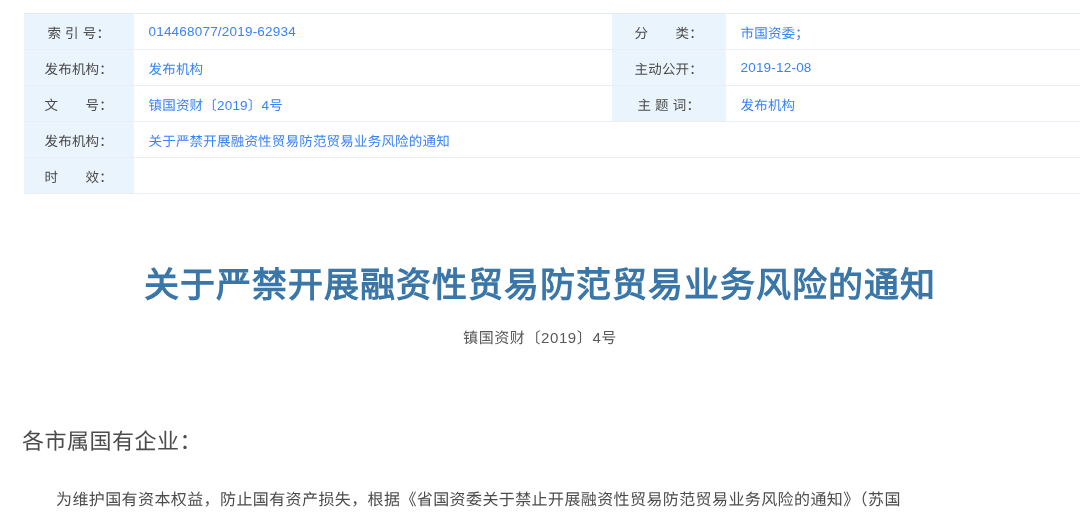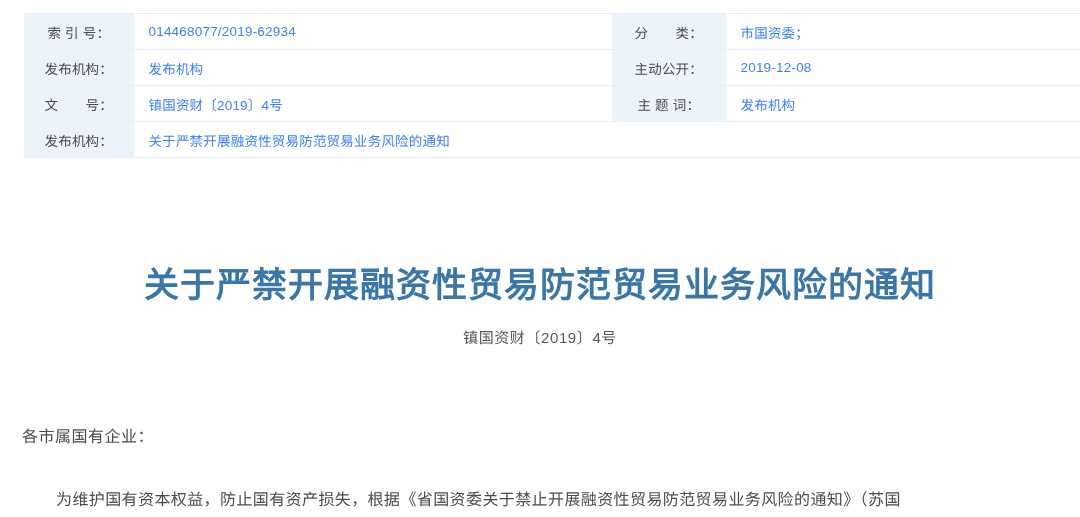--- a/index.html
+++ b/index.html
@@ -89,21 +89,21 @@
     font-size: 15px;
     color: #59595b;
     letter-spacing: 0.6px;
   }
 
   
   .salutation {
     position: absolute;
     left: 22px;
     top: 423px;
-    font-size: 16px;
+    font-size: 22px;
     color: #4c4c4c;
     letter-spacing: 0.5px;
   }
   .body-para {
     position: absolute;
     left: 22px;
     top: 486px;
     width: 1125px;
     font-size: 16px;
     color: #4c4c4c;
@@ -141,20 +141,24 @@
       <tr>
         <td class="label">文　　号：</td>
         <td class="value">镇国资财〔2019〕4号</td>
         <td class="label">主 题 词：</td>
         <td class="value">发布机构</td>
       </tr>
       <tr>
         <td class="label">发布机构：</td>
         <td class="value" colspan="3">关于严禁开展融资性贸易防范贸易业务风险的通知</td>
       </tr>
+      <tr>
+        <td class="label">时　　效：</td>
+        <td class="value" colspan="3"></td>
+      </tr>
     </tbody>
   </table>
 
   <div class="doc-title">关于严禁开展融资性贸易防范贸易业务风险的通知</div>
 
   <div class="doc-number">镇国资财〔2019〕4号</div>
 
   <div class="salutation">各市属国有企业：</div>
 
   <div class="body-para">为维护国有资本权益，防止国有资产损失，根据《省国资委关于禁止开展融资性贸易防范贸易业务风险的通知》（苏国</div>

